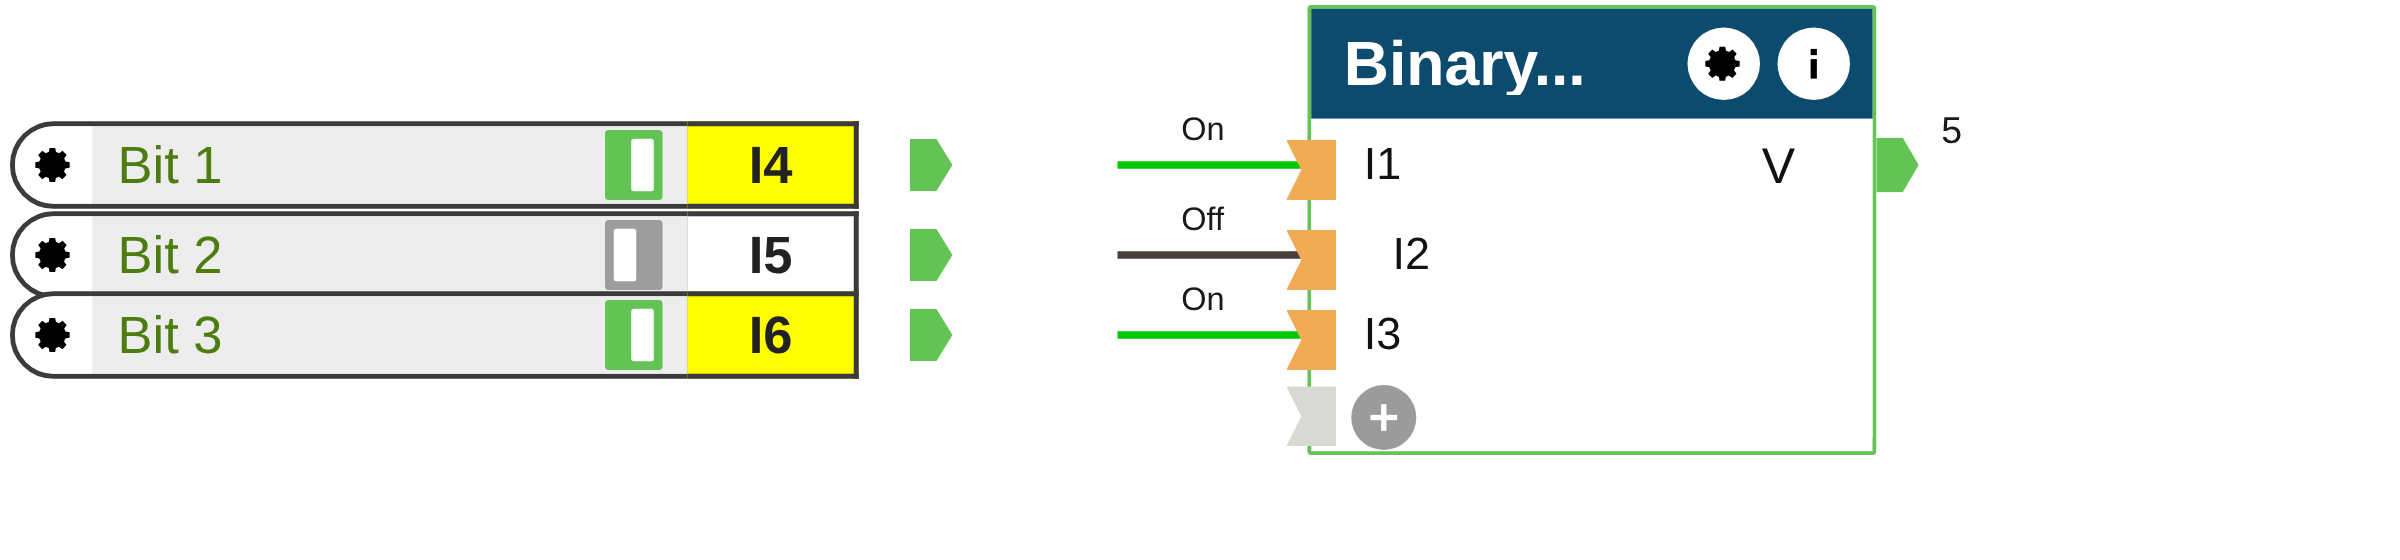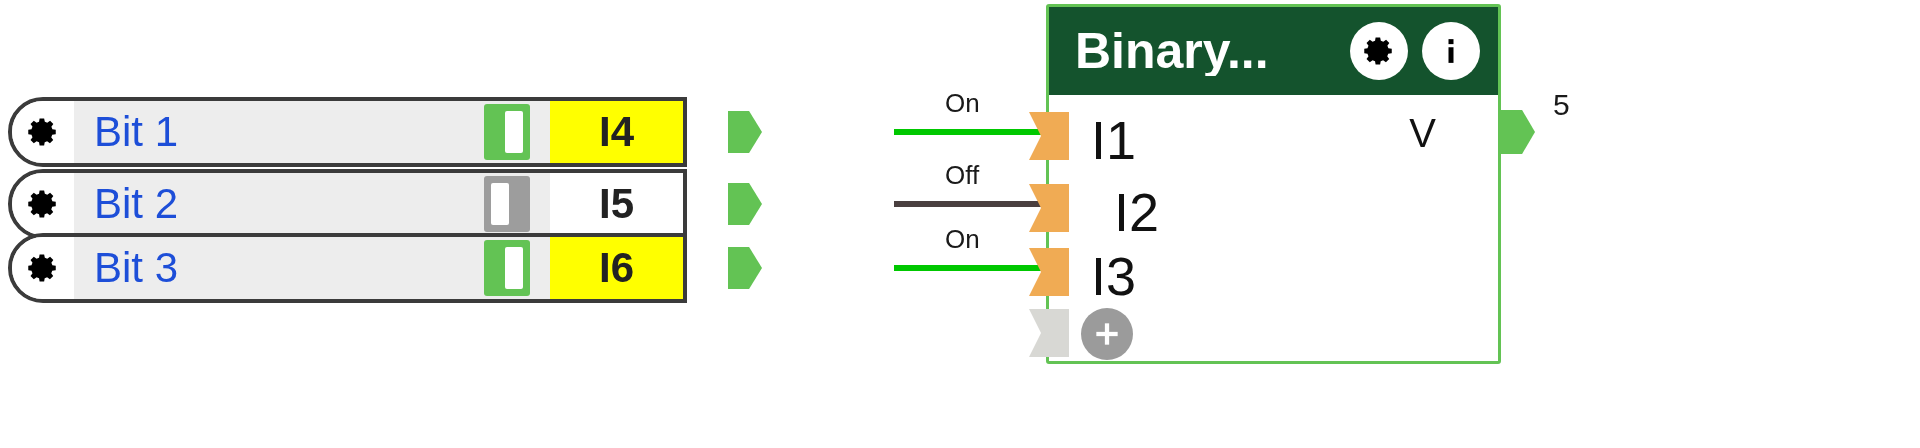--- a/index.html
+++ b/index.html
@@ -41,21 +41,21 @@
     align-items: center;
     justify-content: center;
   }
   .switch-node .node-label {
     flex: 1 1 auto;
     display: flex;
     align-items: center;
     padding-left: 20px;
     font-size: 42px;
     font-weight: 400;
-    color: #1d4ed8;
+    color: #4d7c0f;
     letter-spacing: 0px;
     background: #ededed;
   }
   .switch-node .toggle-cell {
     flex: 0 0 86px;
     display: flex;
     align-items: center;
     justify-content: center;
     background: #ededed;
   }
@@ -132,21 +132,21 @@
   
   .fn-node {
     position: absolute;
     box-sizing: border-box;
     border: 3px solid #63c354;
     background: #ffffff;
     border-radius: 3px;
   }
   .fn-header {
     height: 88px;
-    background: #14532d;
+    background: #0c4a6e;
     display: flex;
     align-items: center;
     padding: 0 18px 0 26px;
     box-sizing: border-box;
   }
   .fn-title {
     flex: 1 1 auto;
     color: #ffffff;
     font-size: 50px;
     font-weight: 700;
@@ -166,21 +166,21 @@
     margin-left: 14px;
   }
   .fn-body {
     position: relative;
     height: 255px;
     background: #ffffff;
   }
   .fn-in-label {
     position: absolute;
     left: 42px;
-    font-size: 54px;
+    font-size: 36px;
     color: #111111;
     line-height: 1;
   }
   .fn-out-label {
     position: absolute;
     right: 62px;
     font-size: 40px;
     color: #111111;
     line-height: 1;
   }

